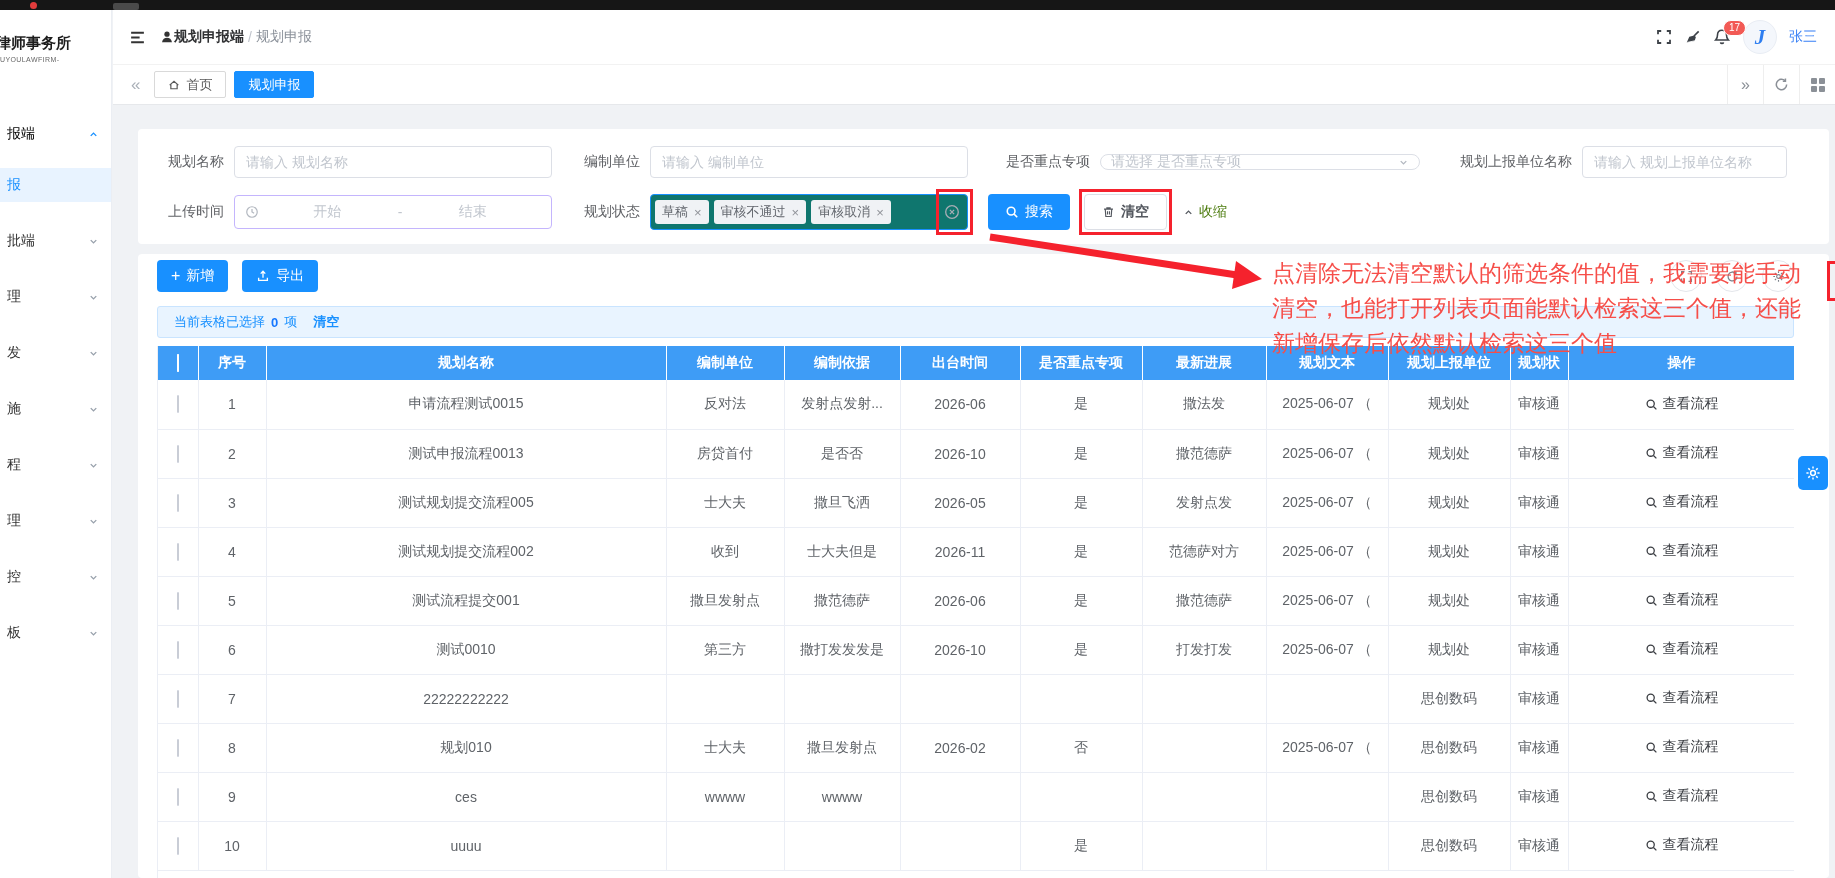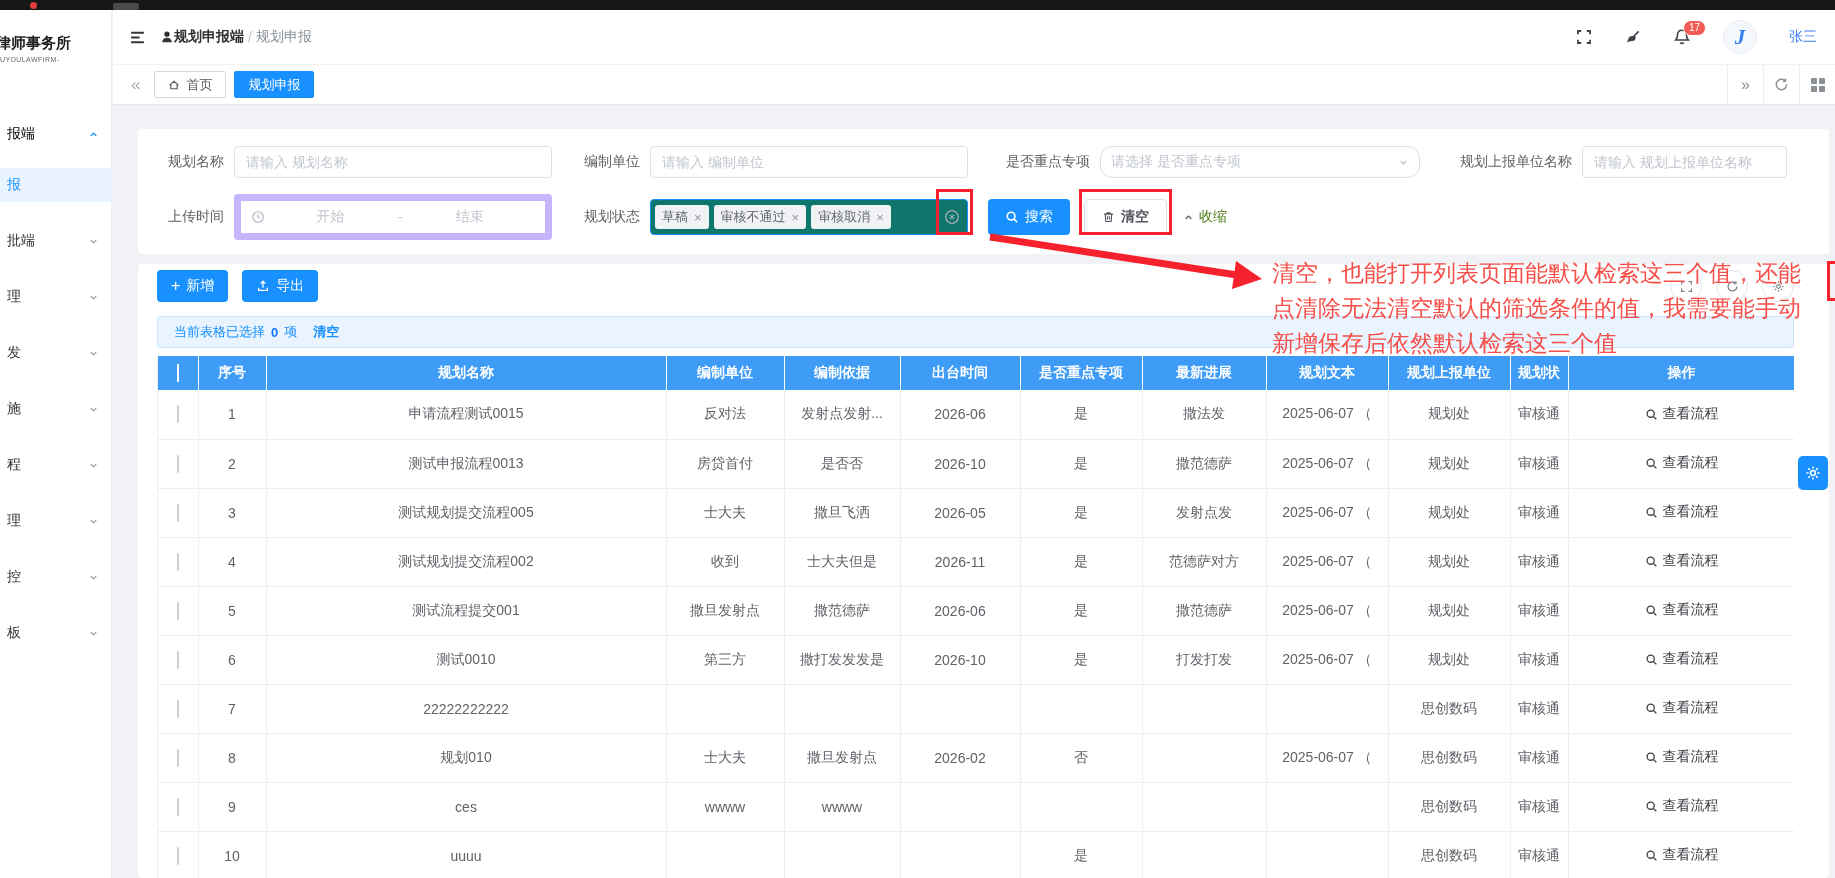--- a/index.html
+++ b/index.html
@@ -22,21 +22,21 @@
   .m-item.expanded .chev{color:#1890ff}
   .m-item.active{background:#e8f3ff;color:#1890ff;height:34px}
   
   .main{position:absolute;left:113px;top:10px;right:0;bottom:0;display:flex;flex-direction:column}
   .hdr{height:54px;background:#fff;display:flex;align-items:center;padding:0 18px 0 16px;flex:none}
   .hdr-left{display:flex;align-items:center;gap:14px;color:#333}
   .bc{display:flex;align-items:center;gap:0}
   .bc .root-t{font-weight:bold;color:#303133}
   .bc .sep{color:#c0c4cc;margin:0 4px}
   .bc .cur{color:#8a9099}
-  .hdr-right{margin-left:auto;display:flex;align-items:center;gap:32px;color:#3d4248}
+  .hdr-right{margin-left:auto;display:flex;align-items:center;gap:12px;color:#3d4248}
   .bell{position:relative}
   .badge{position:absolute;top:-8px;left:10px;background:#f25a55;color:#fff;font-size:10px;line-height:14px;
          padding:0 5px;border-radius:8px;border:1px solid #fff}
   .avatar{width:34px;height:34px;border-radius:50%;background:#f4f7fc;border:1px solid #e9edf4;color:#2e7ef0;
           font-family:"Liberation Serif","DejaVu Serif",serif;font-style:italic;font-weight:bold;font-size:21px;
           display:flex;align-items:center;justify-content:center}
   .uname{color:#3b82f6}
   
   .tabbar{height:41px;background:#fff;border-top:1px solid #f2f2f2;border-bottom:1px solid #e6e8eb;
           display:flex;align-items:center;padding-left:12px;flex:none}
@@ -53,23 +53,23 @@
   .card{background:#fff;border-radius:4px}
   .filter{padding:17px 16px 14px;flex:none}
   .f-row{display:flex;align-items:center}
   .f-row + .f-row{margin-top:16px}
   .f-label{text-align:right;margin-right:10px;white-space:nowrap;color:#606266}
   .w70{width:70px}.w98{width:98px}.w132{width:132px}
   .inp{height:32px;border:1px solid #dcdfe6;border-radius:4px;padding:0 11px;font-size:14px;color:#606266;outline:none;background:#fff}
   .inp::placeholder{color:#c1c6ce}
   .w318{width:318px}.w320{width:320px}.w205{width:205px}
   .ml18{margin-left:18px}.ml24{margin-left:24px}.ml20{margin-left:20px}.ml14{margin-left:14px}.ml16{margin-left:16px}
-  .sel{height:32px;border:1px solid #dcdfe6;border-radius:12px;display:flex;align-items:center;justify-content:space-between;
+  .sel{height:16px;border:1px solid #dcdfe6;border-radius:12px;display:flex;align-items:center;justify-content:space-between;
        padding:0 10px;color:#c1c6ce;background:#fff}
-  .dates{height:32px;border:7px solid #c4b5fd;border-radius:4px;display:flex;align-items:center;padding:16px 10px;color:#c1c6ce;background:#fff}
+  .dates{height:32px;border:1px solid #c4b5fd;border-radius:4px;display:flex;align-items:center;padding:16px 10px;color:#c1c6ce;background:#fff}
   .dates .ph{flex:1;text-align:center}
   .dates .dsep{color:#c1c6ce;padding:0 2px}
   .mselect{height:36px;border:1px solid #1890ff;border-radius:4px;display:flex;align-items:center;
            padding:0 28px 0 4px;gap:5px;position:relative;background:#0f766e}
   .tag{background:#f0f2f5;border-radius:3px;height:24px;display:inline-flex;align-items:center;gap:6px;
        padding:0 7px;color:#62666d;font-size:13px;white-space:nowrap}
   .tag .x{color:#909399;font-size:13px;line-height:1}
   .mclear{position:absolute;right:7px;top:50%;margin-top:-8px;color:#a8adb5}
   .btn{height:36px;border:none;border-radius:4px;display:inline-flex;align-items:center;justify-content:center;
        gap:6px;padding:0 17px;font-size:14px;cursor:default}
@@ -651,20 +651,20 @@
   </div>
 
   <div class="ann">
     <div class="rbox" style="left:936px;top:189px;width:37px;height:46px"></div>
     <div class="rbox" style="left:1079px;top:189px;width:93px;height:46px"></div>
     <svg width="1835" height="878" style="position:absolute;left:0;top:0">
       <line x1="990" y1="237" x2="1237" y2="275" stroke="#f5222d" stroke-width="7"></line>
       <polygon points="1262,279 1232,289 1236,261" fill="#f5222d"></polygon>
     </svg>
     <div class="rtext">
+      <div>点清除无法清空默认的筛选条件的值，我需要能手动</div>
       <div>清空，也能打开列表页面能默认检索这三个值，还能</div>
-      <div>点清除无法清空默认的筛选条件的值，我需要能手动</div>
       <div>新增保存后依然默认检索这三个值</div>
     </div>
     <div class="redge"></div>
   </div>
 
 </div>
 
 </body></html>

